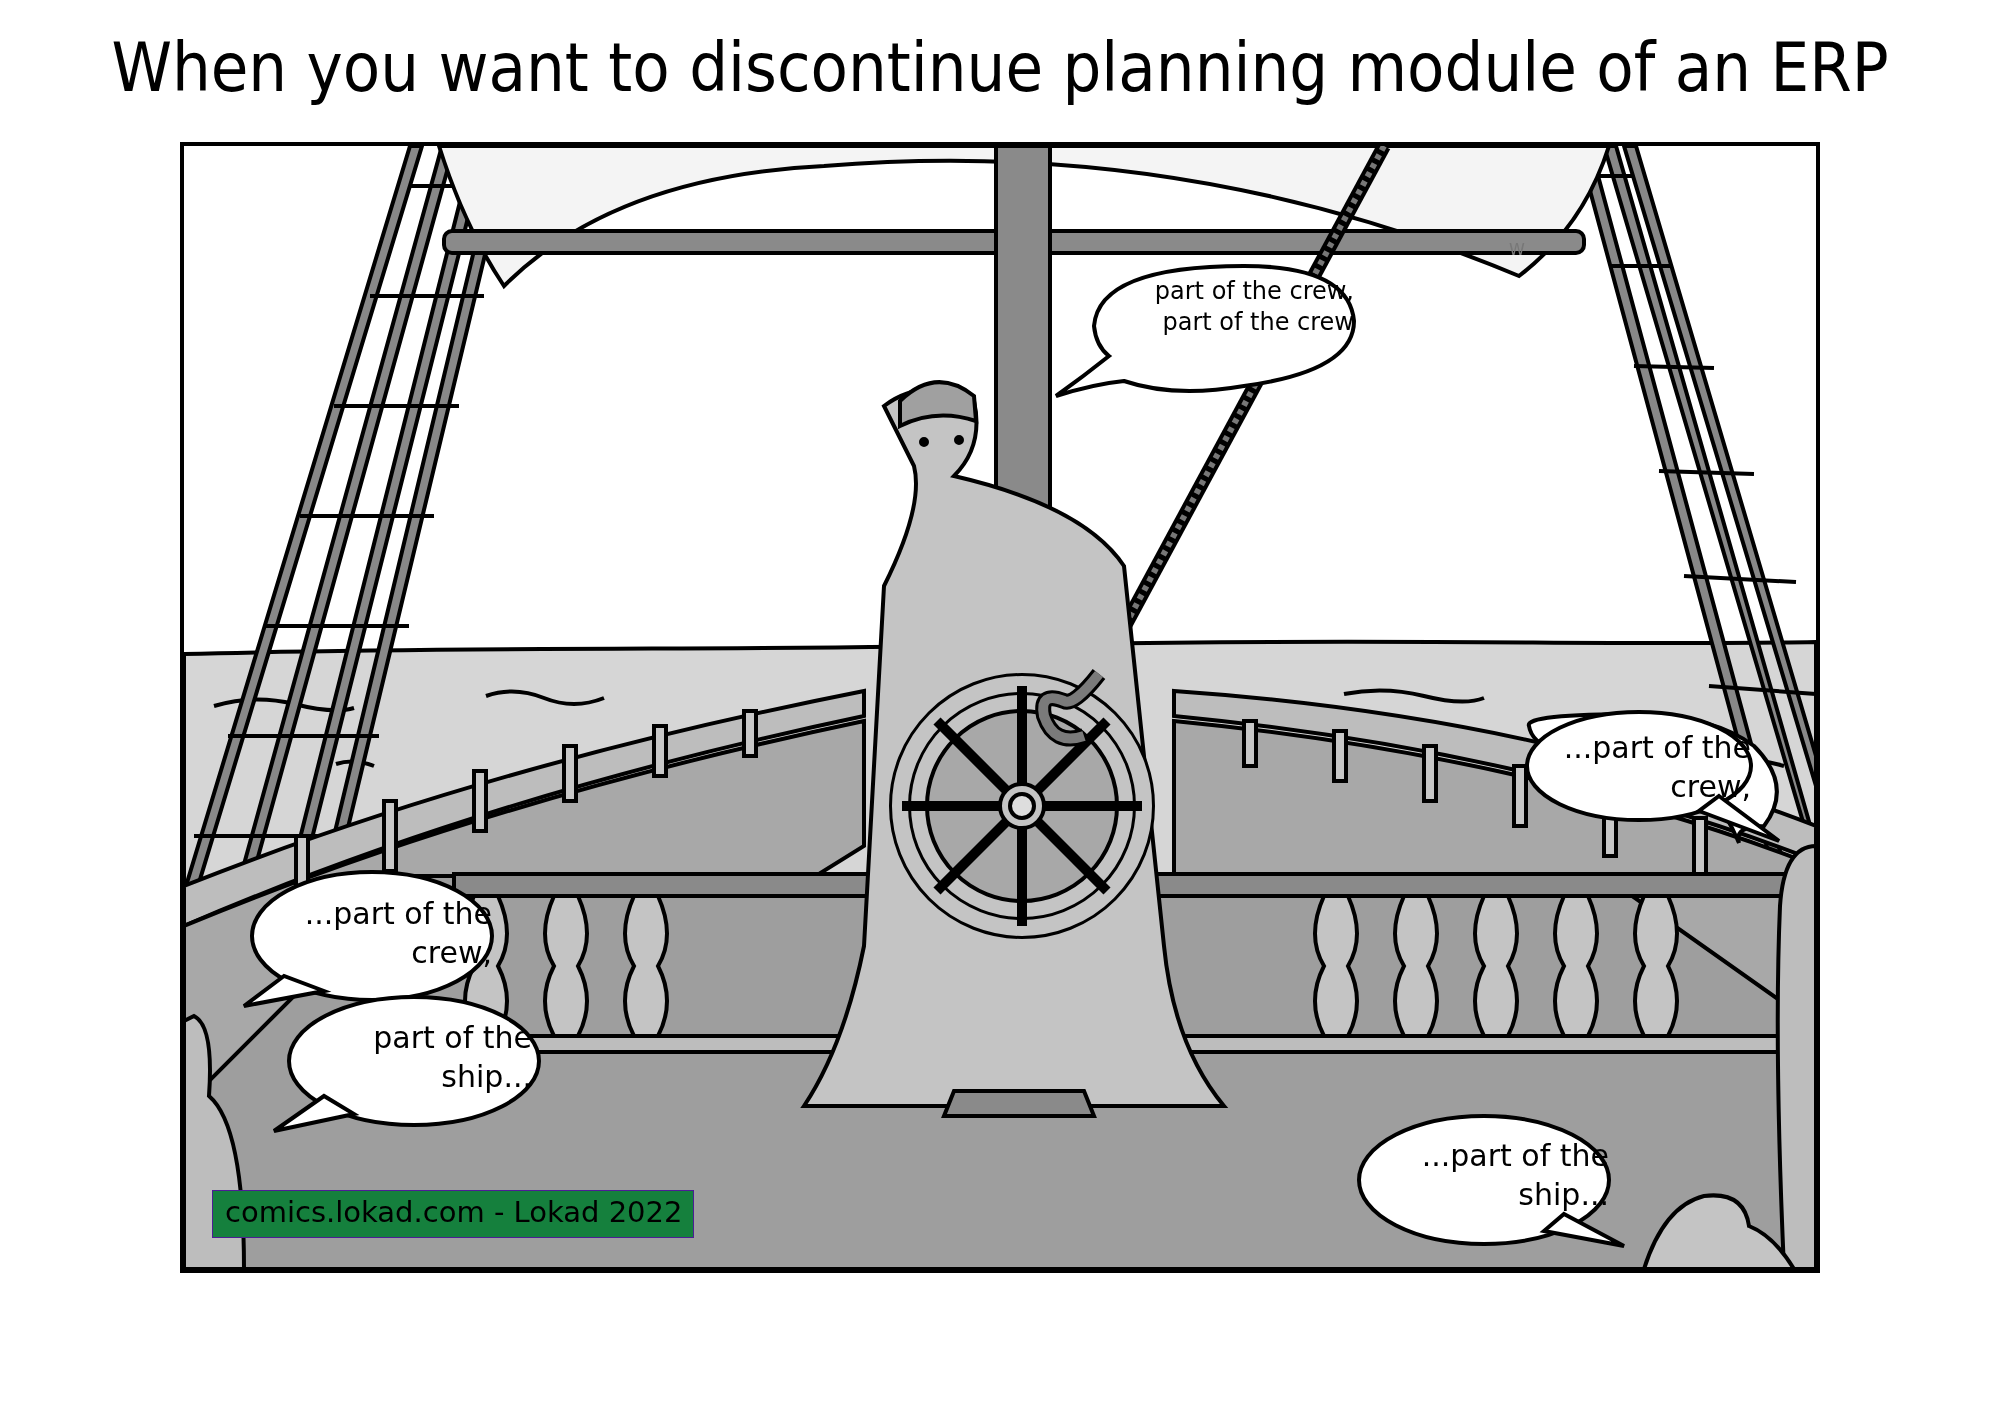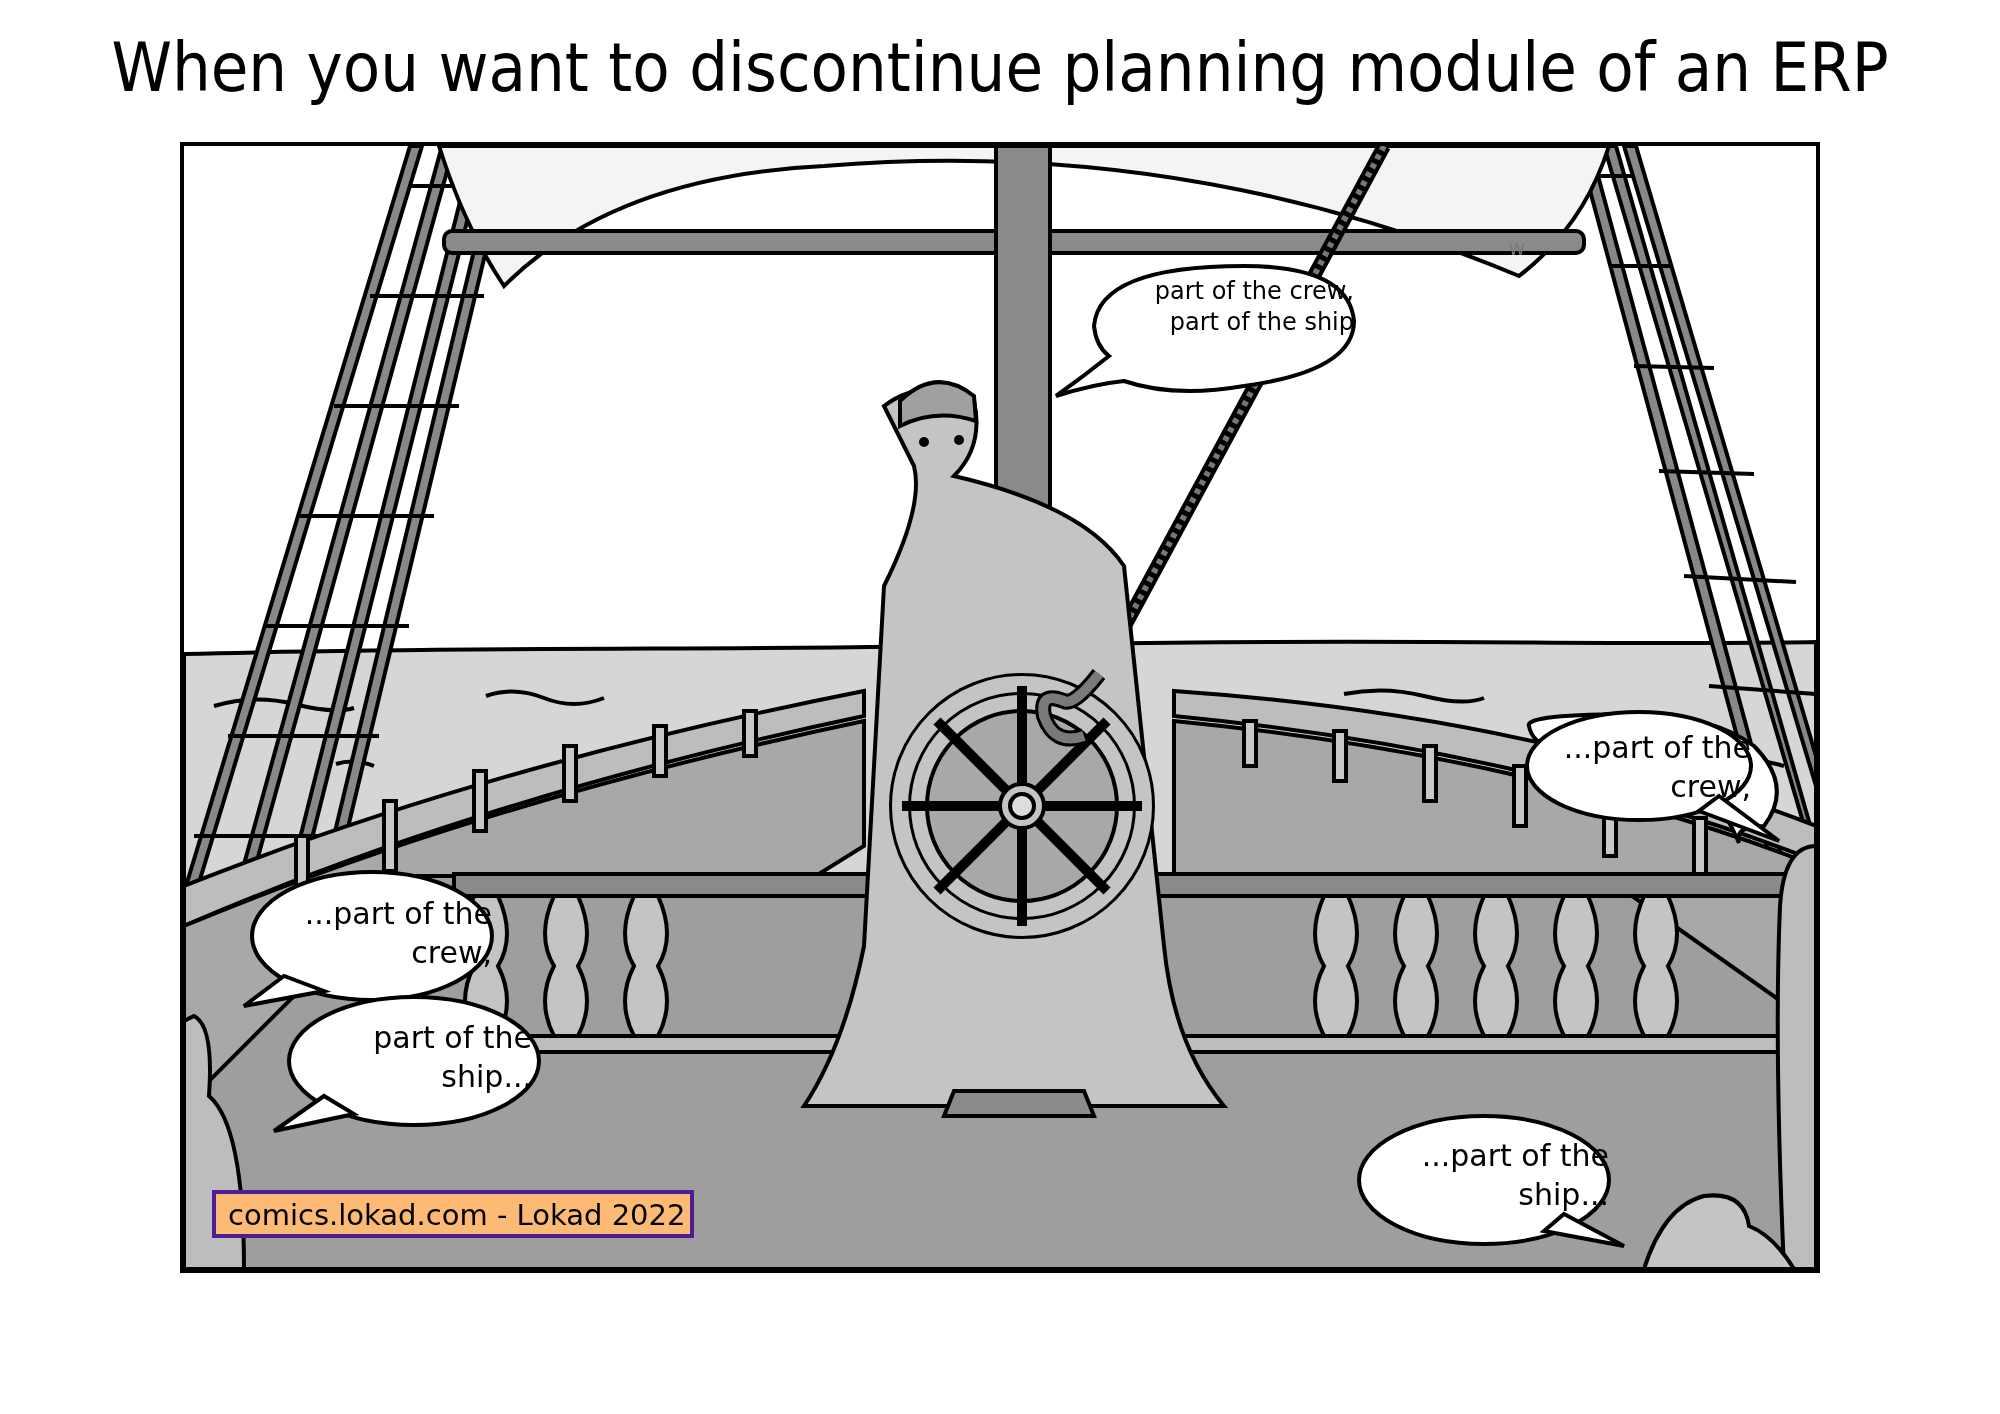--- a/index.html
+++ b/index.html
@@ -8,21 +8,21 @@
   .title { position:absolute; left:0; top:28px; width:2000px; text-align:center;
            font-size:68px; letter-spacing:0px; font-family:"DejaVu Sans", sans-serif;
            transform:scaleX(0.9); transform-origin:center; }
   .panel { position:absolute; left:180px; top:142px; width:1640px; height:1131px;
            border:4px solid #000; box-sizing:border-box; overflow:hidden; background:#fff; }
   .panel svg { position:absolute; left:0; top:0; }
   .bubble-text { position:absolute; text-align:right; font-family:"DejaVu Sans", sans-serif;
                  color:#000; line-height:1.3; }
   .bubble-text span { display:block; }
   .credit { position:absolute; left:28px; top:1044px; width:482px; height:48px;
-            background:#fdba74; border:4px solid #4c1d95; box-sizing:border-box;
+            background:#15803d; border:1px solid #4c1d95; box-sizing:border-box;
             font-size:29px; line-height:42px; padding-left:12px; }
   .sig { position:absolute; left:1325px; top:94px; font-size:16px; color:#777; }
 </style>
 </head>
 <body>
 
 <div class="title">When you want to discontinue planning module of an ERP</div>
 
 <div class="panel">
   <svg width="1632" height="1123" viewBox="0 0 1632 1123">
@@ -143,21 +143,21 @@
       <path d="M100 830 L60 860 L140 845 Z"></path>
       <ellipse cx="230" cy="915" rx="125" ry="64"></ellipse>
       <path d="M140 950 L90 985 L170 968 Z"></path>
       <ellipse cx="1300" cy="1034" rx="125" ry="64"></ellipse>
       <path d="M1380 1068 L1440 1100 L1360 1085 Z"></path>
     </g>
   </svg>
 
   <div class="bubble-text" style="left:920px; top:130px; width:250px; font-size:24px;">
     <span>part of the crew,</span>
-    <span>part of the ship</span>
+    <span>part of the crew</span>
   </div>
   <div class="bubble-text" style="left:1345px; top:582px; width:222px; font-size:30px;">
     <span>...part of the</span>
     <span>crew,</span>
   </div>
   <div class="bubble-text" style="left:68px; top:748px; width:240px; font-size:30px;">
     <span>...part of the</span>
     <span>crew,</span>
   </div>
   <div class="bubble-text" style="left:98px; top:872px; width:250px; font-size:30px;">

